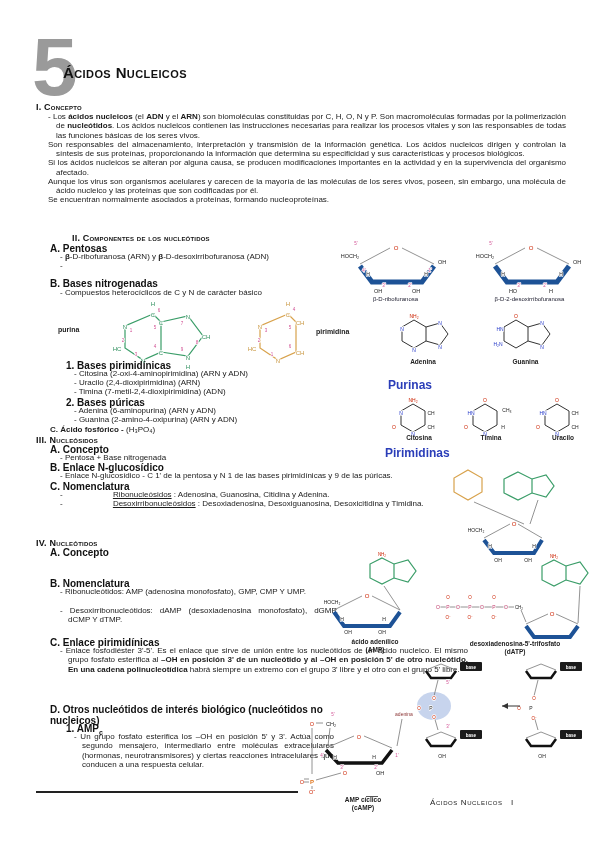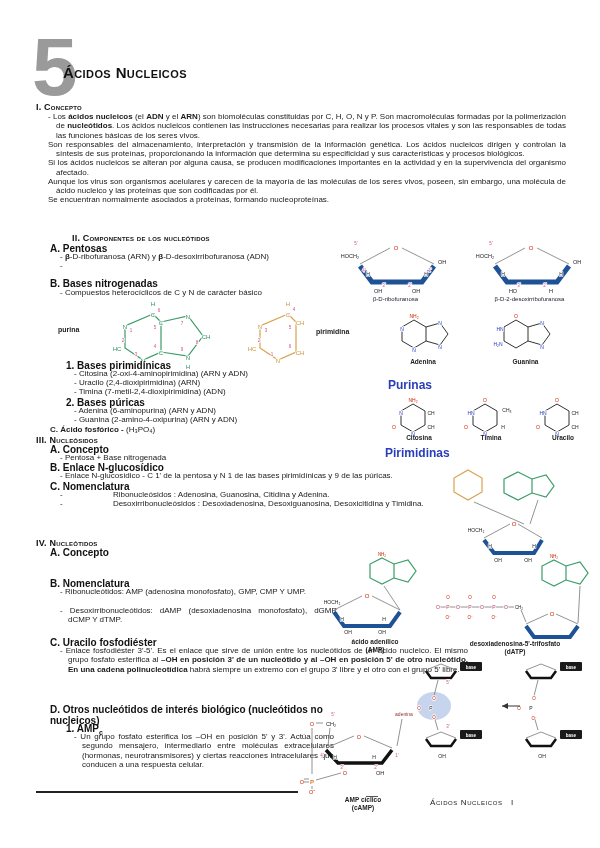--- a/index.html
+++ b/index.html
@@ -6,21 +6,21 @@
   #page{position:relative;width:600px;height:848px;background:#fff;overflow:hidden;
         font-family:"Liberation Sans",sans-serif;color:#1a1a1a;}
   .abs{position:absolute;}
   .numeral{font-size:82px;font-weight:bold;color:#9a9a9a;line-height:78px;}
   .title{font-size:15px;font-weight:bold;font-variant:small-caps;letter-spacing:.4px;color:#111;}
   .sec{font-size:9px;font-weight:bold;font-variant:small-caps;letter-spacing:.2px;color:#111;}
   .sub{font-size:10px;font-weight:bold;color:#111;}
   .p{font-size:8px;line-height:1.16;text-align:justify;color:#1a1a1a;}
   .hang{padding-left:8px;text-indent:-8px;}
   .bb{font-weight:bold;}
-  .uu{padding-left:48px;}
+  .uu{text-decoration:underline;padding-left:48px;}
   .ss{vertical-align:sub;font-size:70%;}
   .figlab{font-size:7px;font-weight:bold;color:#222;}
   .cap6{font-size:6px;color:#223;text-align:center;}
   .cap6b{font-size:6.5px;font-weight:bold;color:#222;text-align:center;line-height:1.25;}
   .bluetitle{font-size:12px;font-weight:bold;color:#2a3db8;}
   .basename{font-size:6.5px;font-weight:bold;color:#222;text-align:center;}
   .divider{background:#222;}
   .minidash{background:#555;}
   .footer{font-size:8px;font-variant:small-caps;letter-spacing:.6px;color:#222;}
   svg text{font-family:"Liberation Sans",sans-serif;font-size:6px;text-anchor:middle;
@@ -121,21 +121,21 @@
   <div class="abs p hang" style="left:60px;top:471px;width:505px;">- Enlace N-glucosídico - C 1' de la pentosa y N 1 de las bases pirimidínicas y 9 de las púricas.</div>
   <div class="abs sub" style="left:50px;top:481px;">C. Nomenclatura</div>
   <div class="abs p hang" style="left:60px;top:490px;width:505px;"><span>- </span><span class="uu">Ribonucleósidos</span><span> : Adenosina, Guanosina, Citidina y Adenina.</span></div>
   <div class="abs p hang" style="left:60px;top:499px;width:505px;"><span>- </span><span class="uu">Desoxirribonucleósidos</span><span> : Desoxiadenosina, Desoxiguanosina, Desoxicitidina y Timidina.</span></div>
 
   <div class="abs sec" style="left:36px;top:538px;">IV. Nucleótidos</div>
   <div class="abs sub" style="left:50px;top:547px;">A. Concepto</div>
   <div class="abs sub" style="left:50px;top:578px;">B. Nomenclatura</div>
   <div class="abs p hang" style="left:60px;top:587px;width:270px;">- Ribonucleótidos: AMP (adenosina monofosfato), GMP, CMP Y UMP.</div>
   <div class="abs p hang" style="left:60px;top:606px;width:270px;">- Desoxirribonucleótidos: dAMP (desoxiadenosina monofosfato), dGMP, dCMP Y dTMP.</div>
-  <div class="abs sub" style="left:50px;top:637px;">C. Uracilo fosfodiéster</div>
+  <div class="abs sub" style="left:50px;top:637px;">C. Enlace pirimidínicas</div>
   <div class="abs p hang" style="left:60px;top:646px;width:400px;"><span>- Enlace fosfodiéster 3'-5'. Es el enlace que sirve de unión entre los nucleótidos de un ácido nucleico. El mismo grupo fosfato esterifica al </span><span class="bb">–OH en posición 3' de un nucleótido y al –OH en posición 5' de otro nucleótido. En una cadena polinucleotídica</span><span> habrá siempre un extremo con el grupo 3' libre y el otro con el grupo 5' libre.</span></div>
   <div class="abs sub" style="left:50px;top:704px;width:280px;">D. Otros nucleótidos de interés biológico (nucleótidos no nucleicos)</div>
   <div class="abs sub" style="left:66px;top:723px;"><span>1. AMP</span><span class="ss">c</span></div>
   <div class="abs p hang" style="left:74px;top:732px;width:252px;">- Un grupo fosfato esterifica los –OH en posición 5' y 3'. Actúa como segundo mensajero, intermediario entre moléculas extracelulares (hormonas, neurotransmisores) y ciertas reacciones intracelulares que conducen a una respuesta celular.</div>
 
   <div class="abs" style="left:338px;top:232px;width:258px;height:78px;">
     <svg class="abs" style="left:0;top:0;" width="115" height="64" viewBox="0 0 115 64">
       <path class="lk" d="M22,32 L52,16 M64,16 L96,32"></path>
       <path class="lsugar" d="M22,34 L34,50 L84,50 L96,34"></path>
       <text x="58" y="18" class="fr">O</text>

